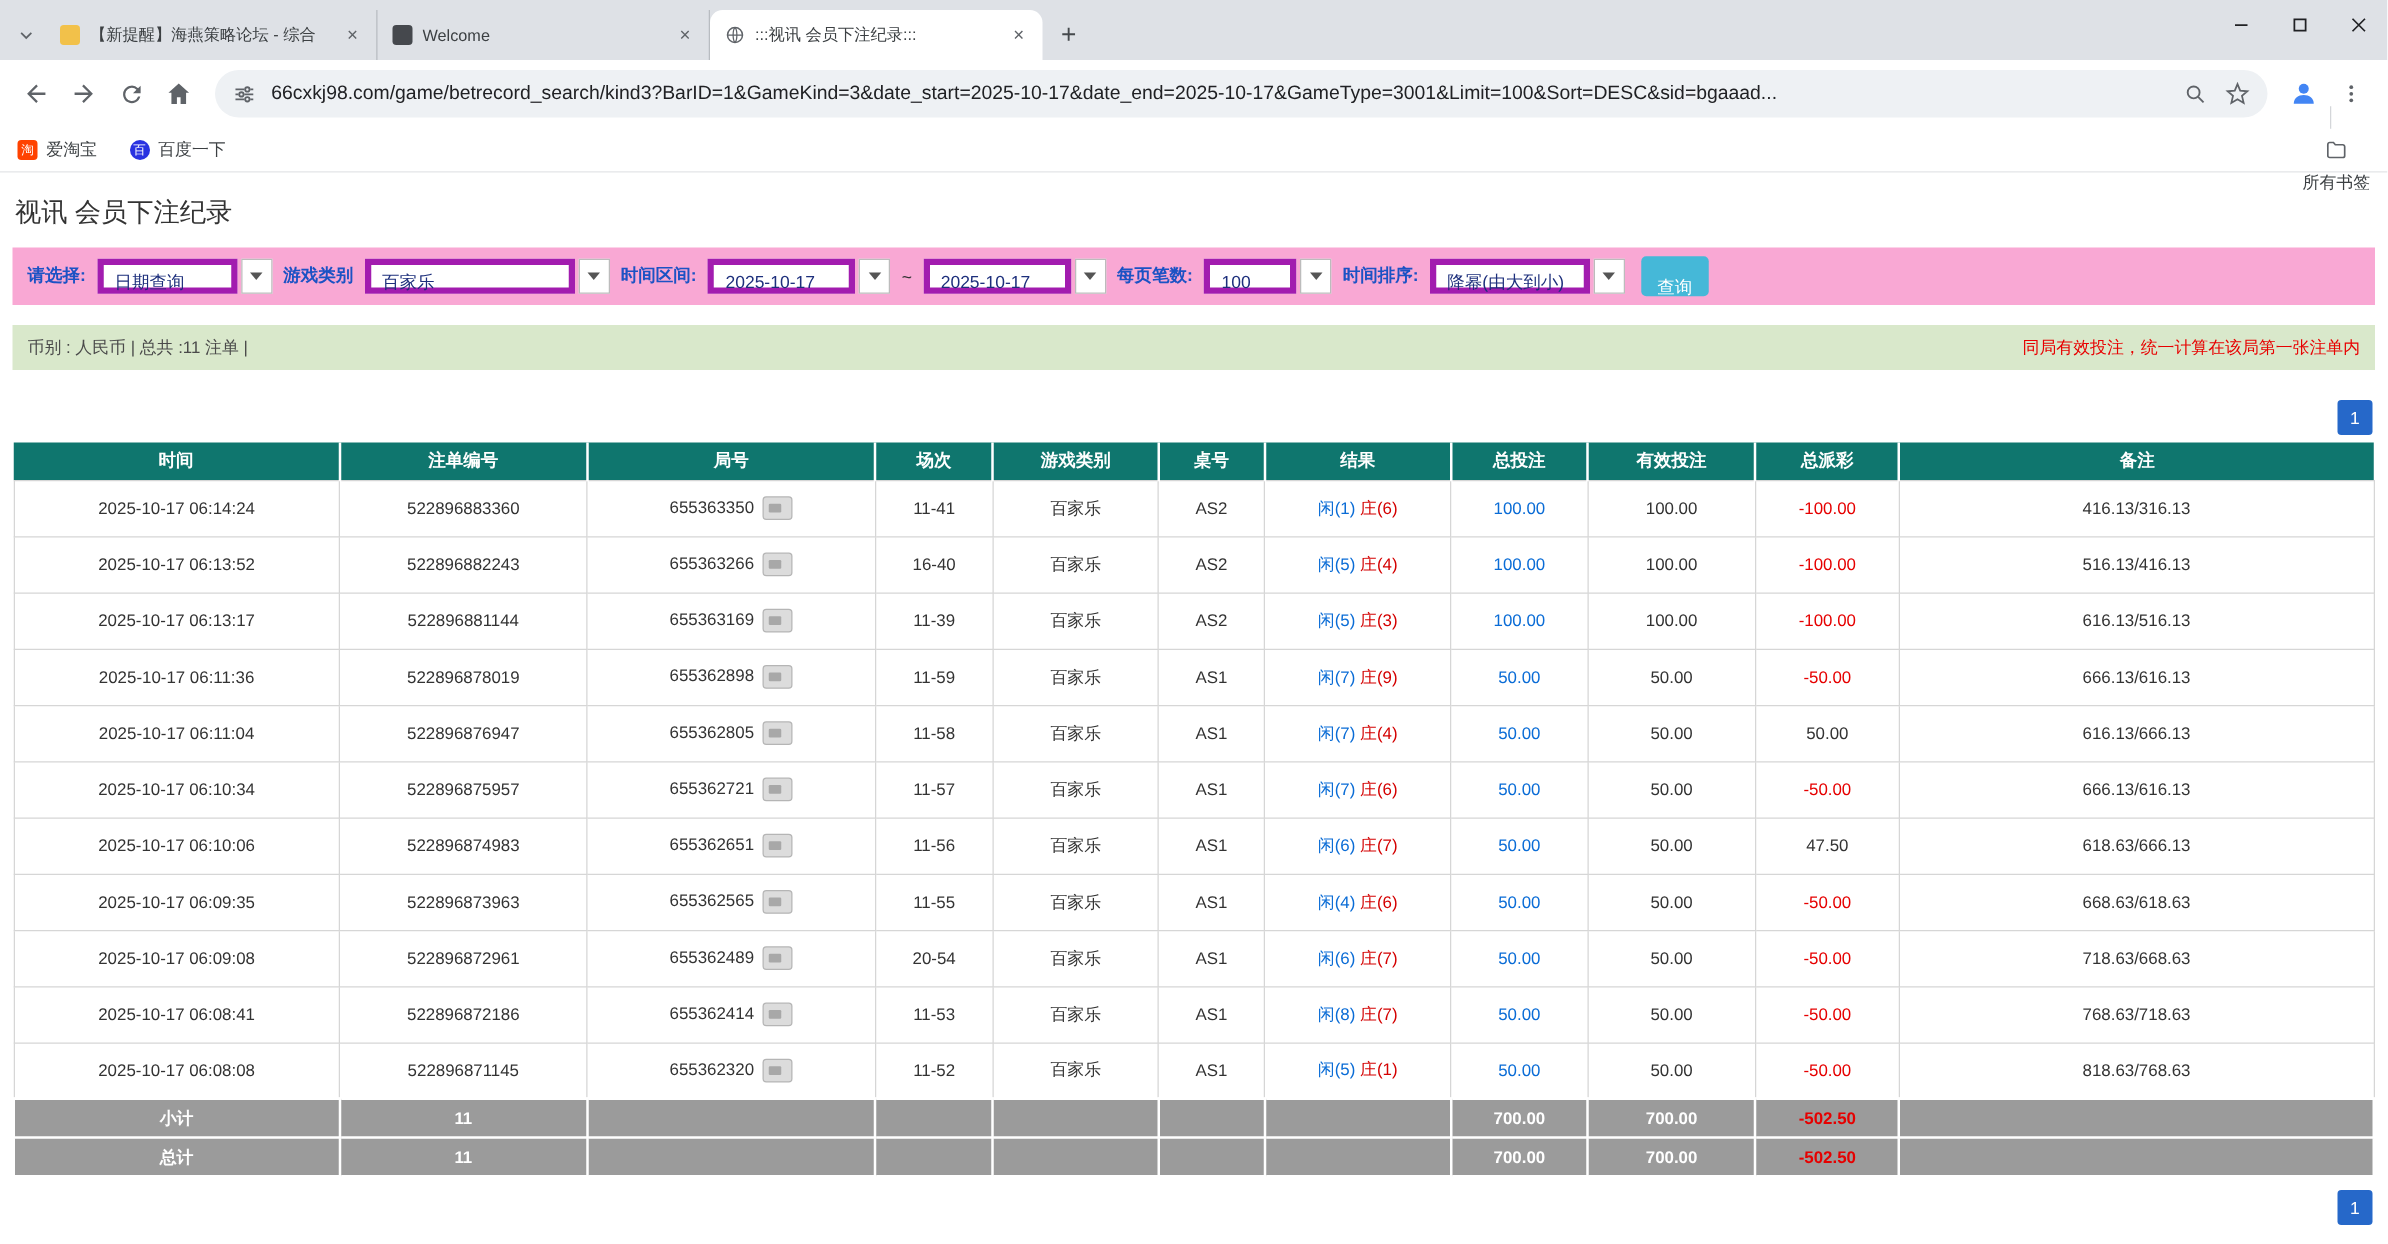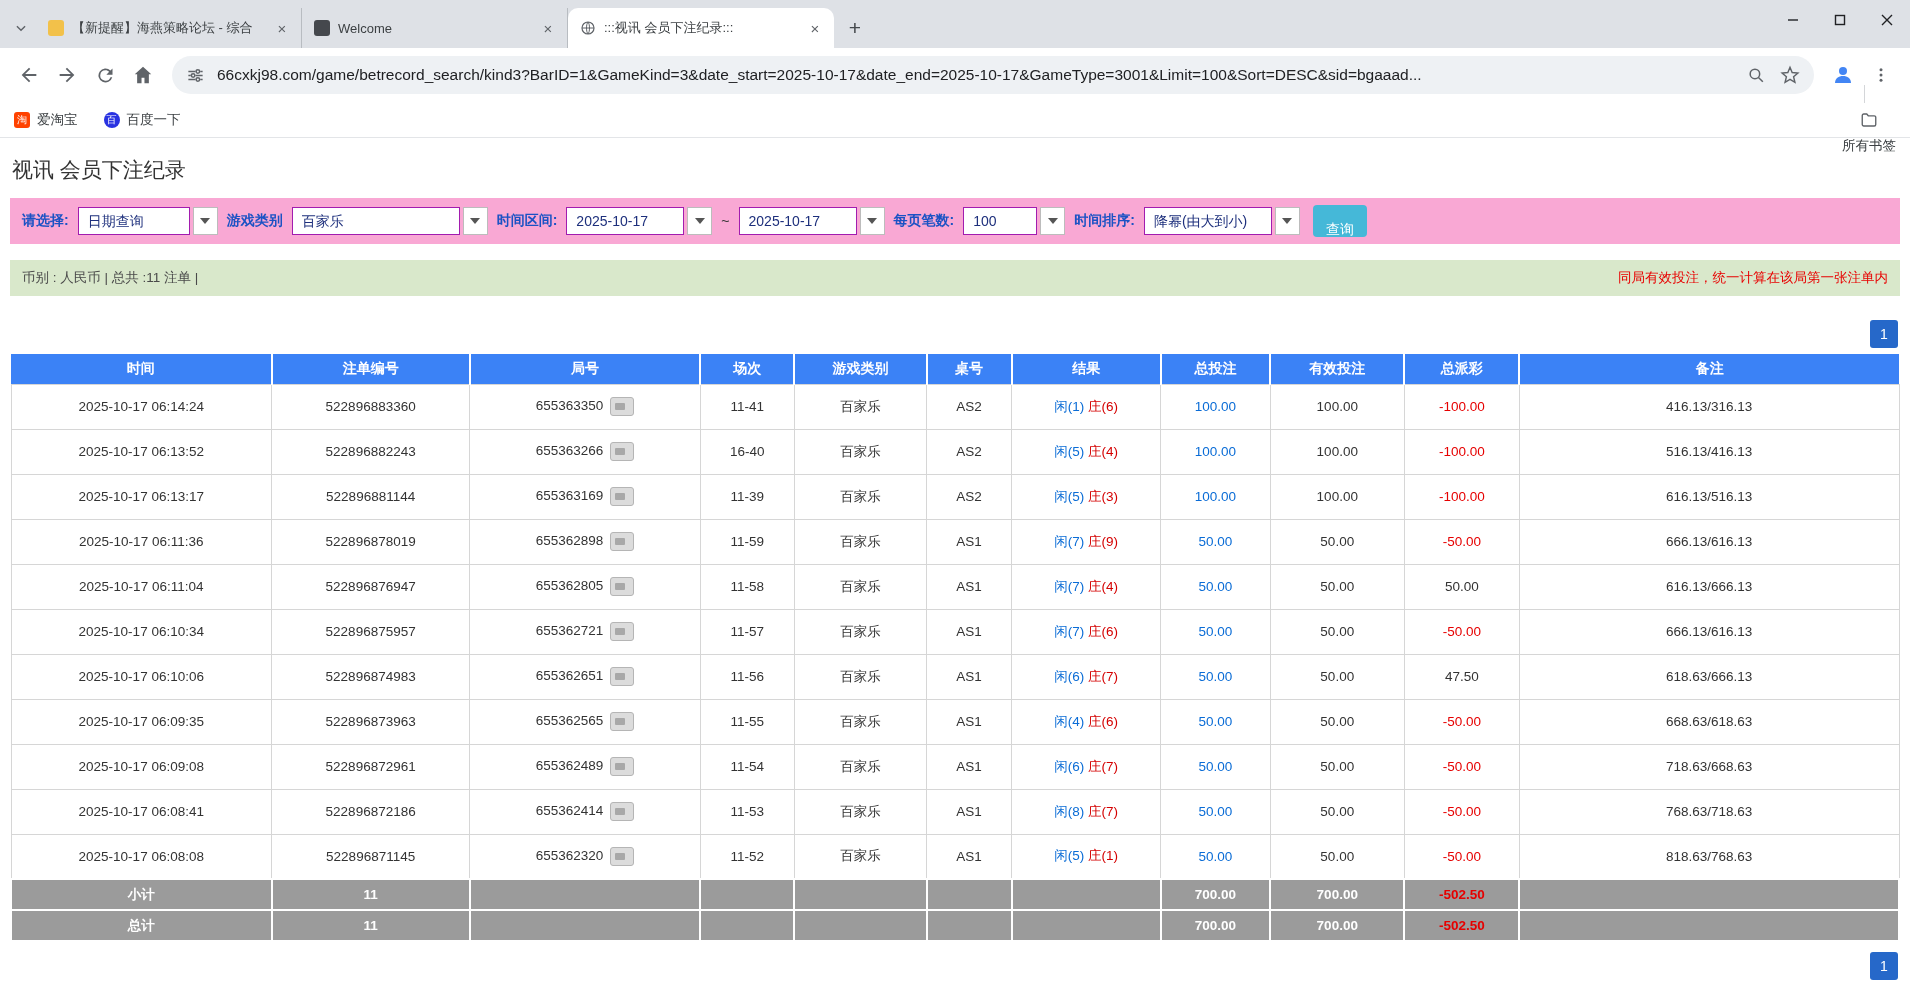--- a/index.html
+++ b/index.html
@@ -45,21 +45,21 @@
   .bm-sep { width:1px; height:18px; background:#d4d6d9; margin-right:10px; }
 
   
   .page { padding:0 10px; }
   .page-title { font-size:21px; color:#333; font-weight:400; margin:18px 0 14px 2px; }
 
   .filterbar { background:#f9a8d4; height:46px; display:flex; align-items:center;
     padding:0 12px; gap:9px; font-size:14px; }
   .flabel { color:#1b52c4; font-weight:bold; white-space:nowrap; }
   .combo { display:flex; align-items:center; gap:3px; }
-  .combo-text { height:28px; line-height:26px; border:1px solid #a21caf; background:#fff;
+  .combo-text { height:28px; line-height:26px; border:5px solid #a21caf; background:#fff;
     padding:0 9px; color:#1d2f7c; font-size:14px; }
   .combo-arrow { width:25px; height:28px; border:1px solid #bcbcbc; background:#fff;
     display:flex; align-items:center; justify-content:center; }
   .tri { width:0; height:0; border-left:5px solid transparent; border-right:5px solid transparent;
     border-top:6px solid #555; }
   .w-mode { width:112px; } .w-game { width:168px; } .w-date { width:118px; }
   .w-size { width:74px; } .w-sort { width:128px; }
   .tilde { color:#333; }
   .search-btn { height:27px; padding:16px 13px; background:#45b8d8; color:#fff; border:none;
     border-radius:4px; font-size:14px; margin-left:4px; cursor:pointer;
@@ -68,21 +68,21 @@
   .infobar { margin-top:16px; background:#d9e8cb; height:36px; display:flex; align-items:center;
     justify-content:space-between; padding:0 12px; font-size:13.5px; color:#4a4a4a; }
   .infobar-right { color:#e80000; }
 
   .pager { display:flex; justify-content:flex-end; margin:24px 2px 6px 0; }
   .pager.bottom { margin-top:10px; }
   .page-btn { min-width:28px; height:28px; background:#2668c9; color:#fff; display:flex;
     align-items:center; justify-content:center; font-size:14px; border-radius:3px; }
 
   table.bet-table { width:100%; border-collapse:collapse; table-layout:fixed; }
-  .bet-table thead th { background:#3b82f6; color:#fff; font-size:14px; font-weight:bold;
+  .bet-table thead th { background:#0f766e; color:#fff; font-size:14px; font-weight:bold;
     height:30px; border-right:2px solid #fff; }
   .bet-table thead th:last-child { border-right:none; }
   .bet-table tbody td { border:1px solid #d6d6d6; text-align:center; height:45px;
     font-size:13.5px; color:#333; background:#fff; }
   .bet-table tfoot td { background:#9b9b9b; color:#fff; font-weight:bold; height:31px;
     text-align:center; font-size:13.5px; border:2px solid #fff; }
   .c-blue { color:#0a6cd6; }
   .c-red  { color:#e60000 !important; }
   .player { color:#0a6cd6; }
   .banker { color:#d40000; }
@@ -432,21 +432,21 @@
     <td><span class="c-blue">50.00</span></td>
     <td>50.00</td>
     <td class="auto-neg c-red">-50.00</td>
     <td>668.63/618.63</td>
   </tr>
 
   <tr>
     <td>2025-10-17 06:09:08</td>
     <td>522896872961</td>
     <td><span>655362489</span><span class="img-icon"></span></td>
-    <td>11-54</td>
+    <td>20-54</td>
     <td>百家乐</td>
     <td>AS1</td>
     <td><span class="player">闲(6)</span> <span class="banker">庄(7)</span></td>
     <td><span class="c-blue">50.00</span></td>
     <td>50.00</td>
     <td class="auto-neg c-red">-50.00</td>
     <td>718.63/668.63</td>
   </tr>
 
   <tr>

